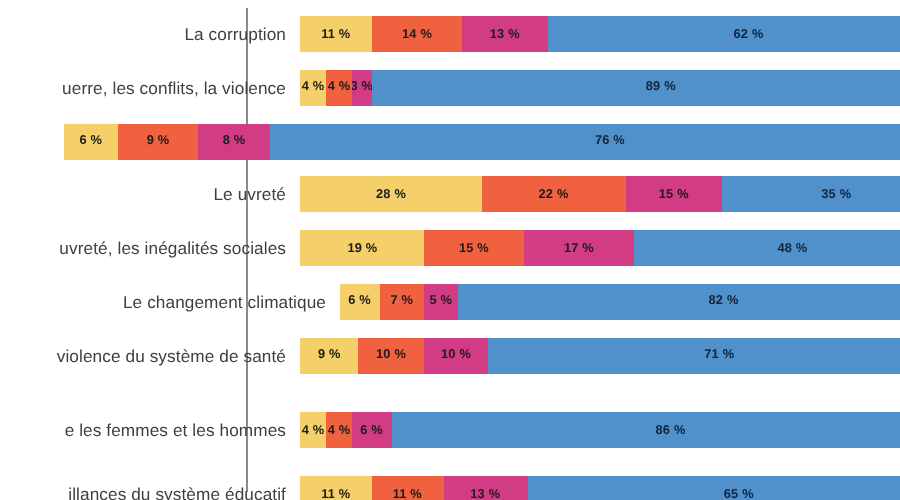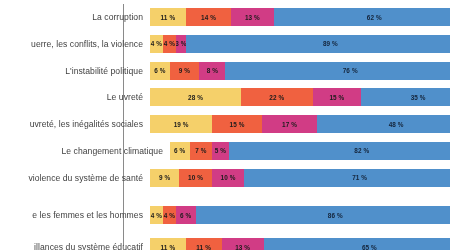--- a/index.html
+++ b/index.html
@@ -128,21 +128,20 @@
           </div>
           <div class="seg" style="background: rgb(209, 60, 133); width: 3%;">
             <span class="seg-label">3 %</span>
           </div>
           <div class="seg s-blue" style="background: rgb(80, 144, 203); width: 89%;">
             <span class="seg-label">89 %</span>
           </div>
         </div>
       </div>
       <div class="row" style="top: 61.5px;">
-        <div class="cat-label">L'instabilité politique</div>
         <div class="bar-track">
           <div class="seg" style="background: rgb(245, 208, 106); width: 6.06061%;">
             <span class="seg-label">6 %</span>
           </div>
           <div class="seg" style="background: rgb(240, 97, 64); width: 9.09091%;">
             <span class="seg-label">9 %</span>
           </div>
           <div class="seg" style="background: rgb(209, 60, 133); width: 8.08081%;">
             <span class="seg-label">8 %</span>
           </div>

